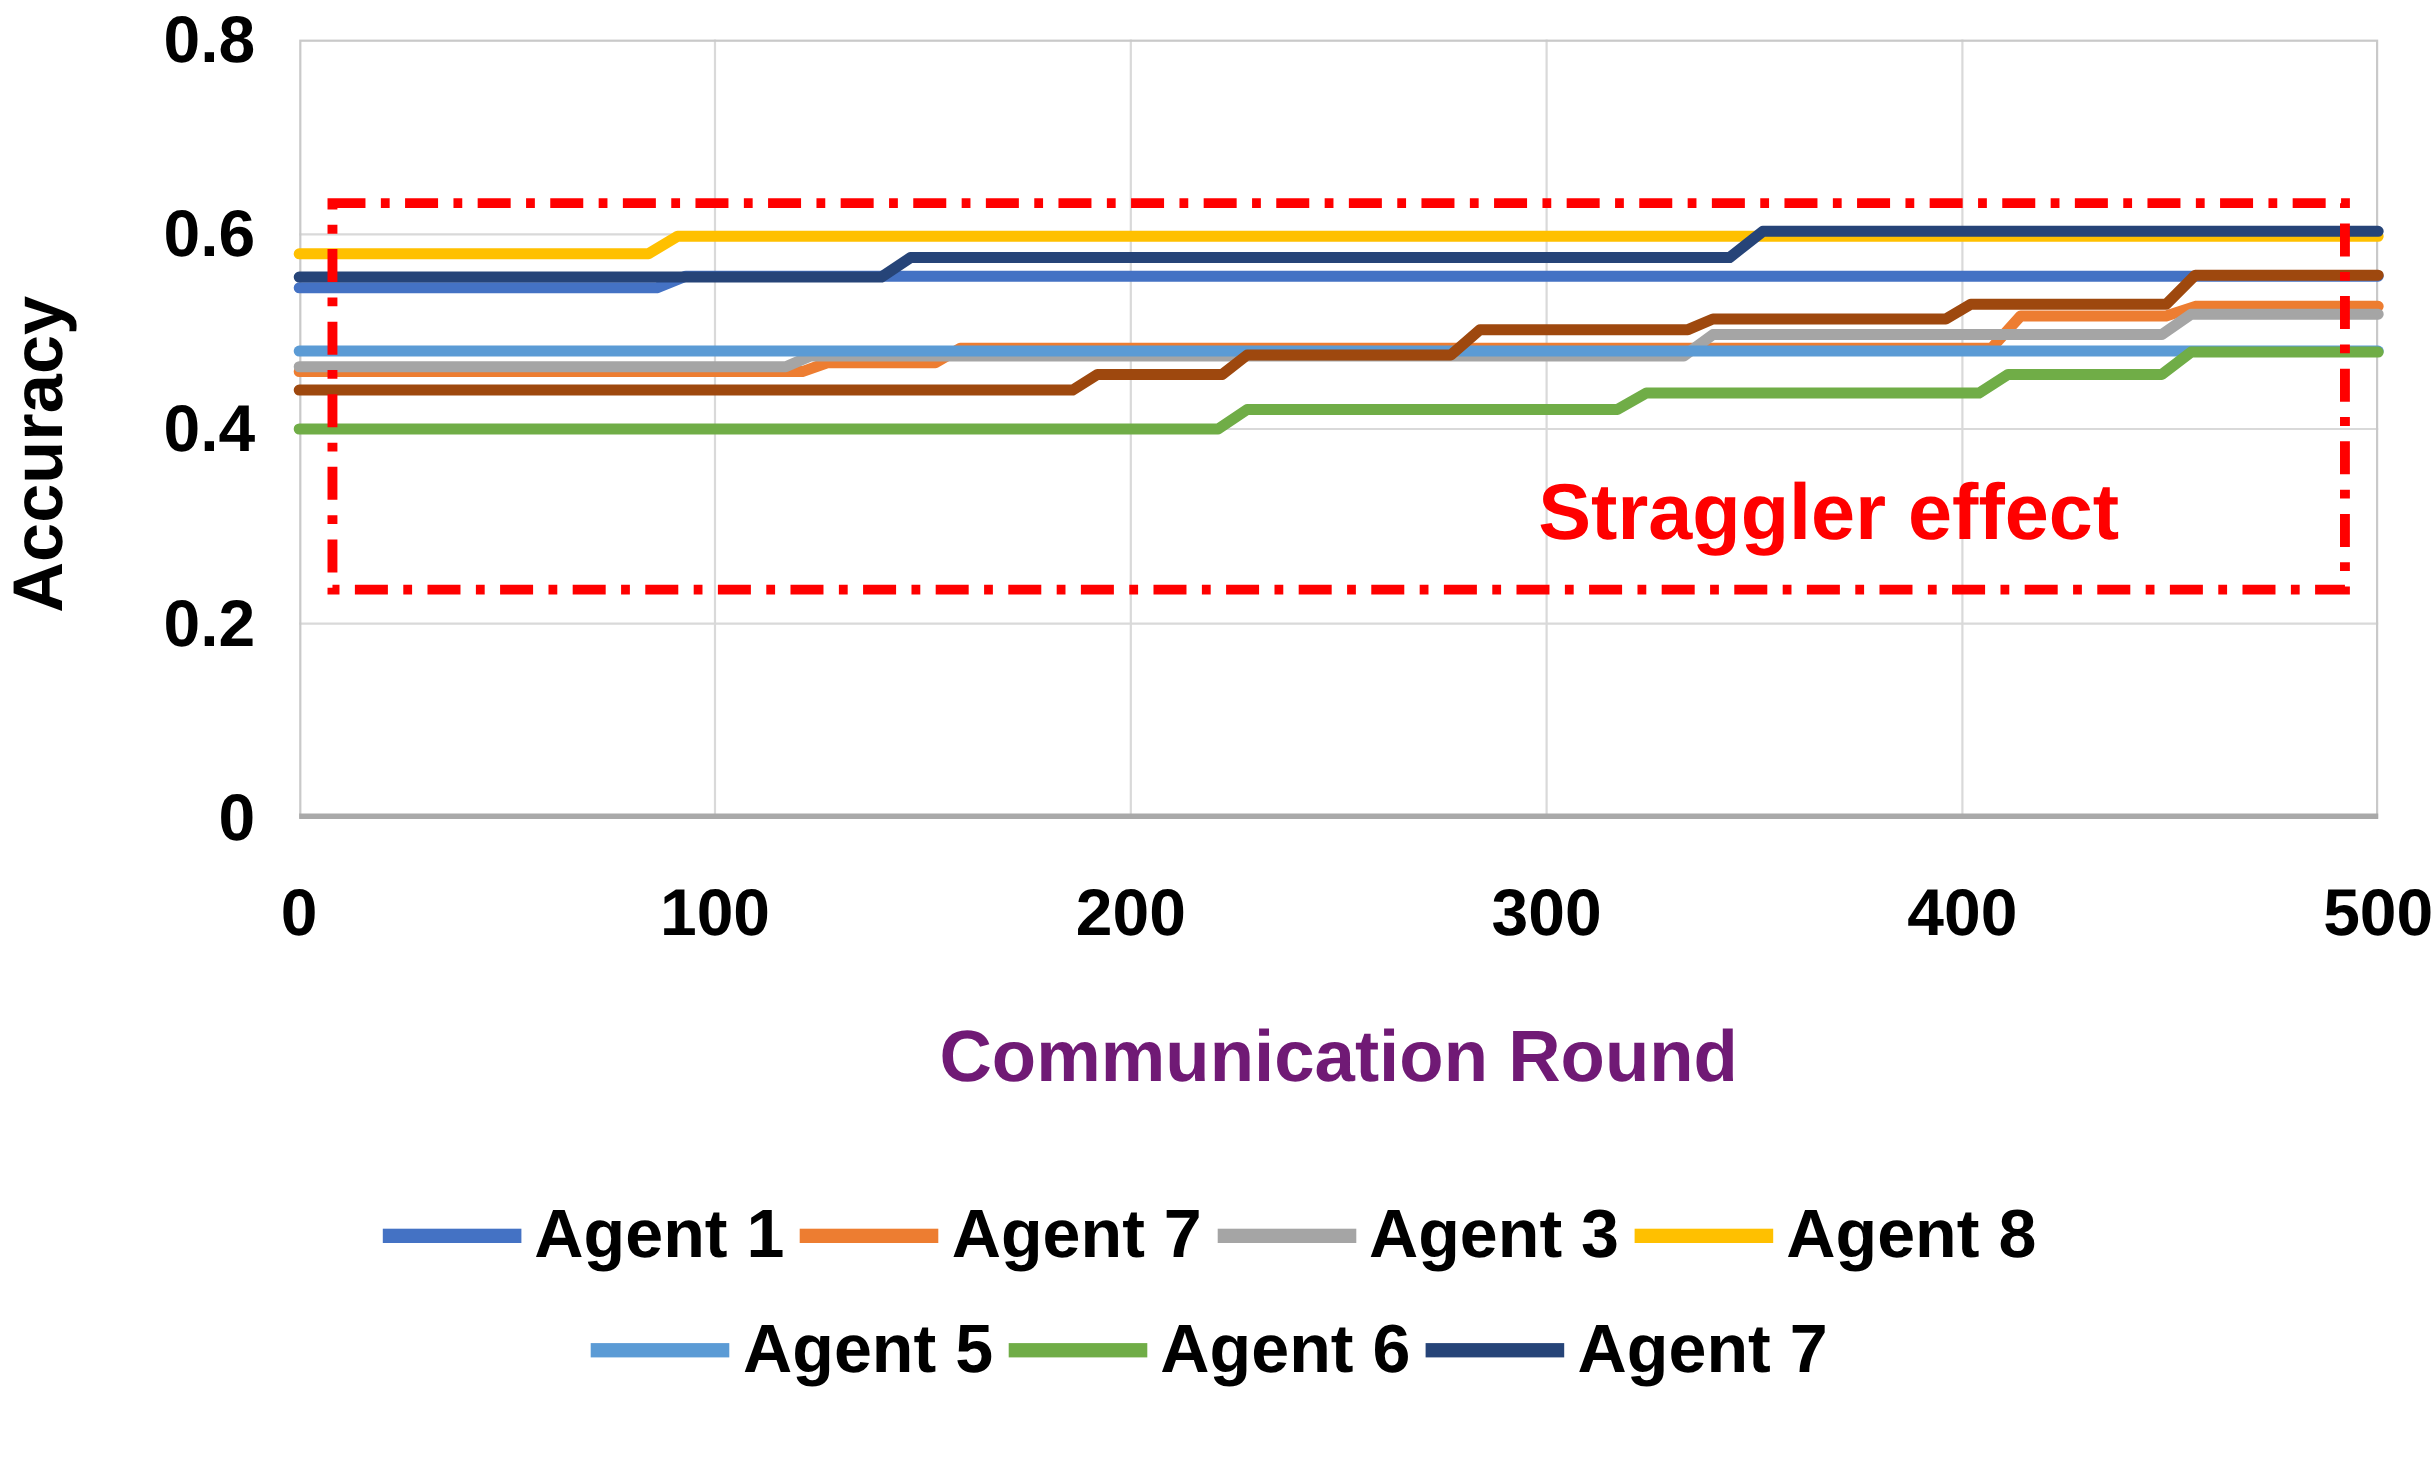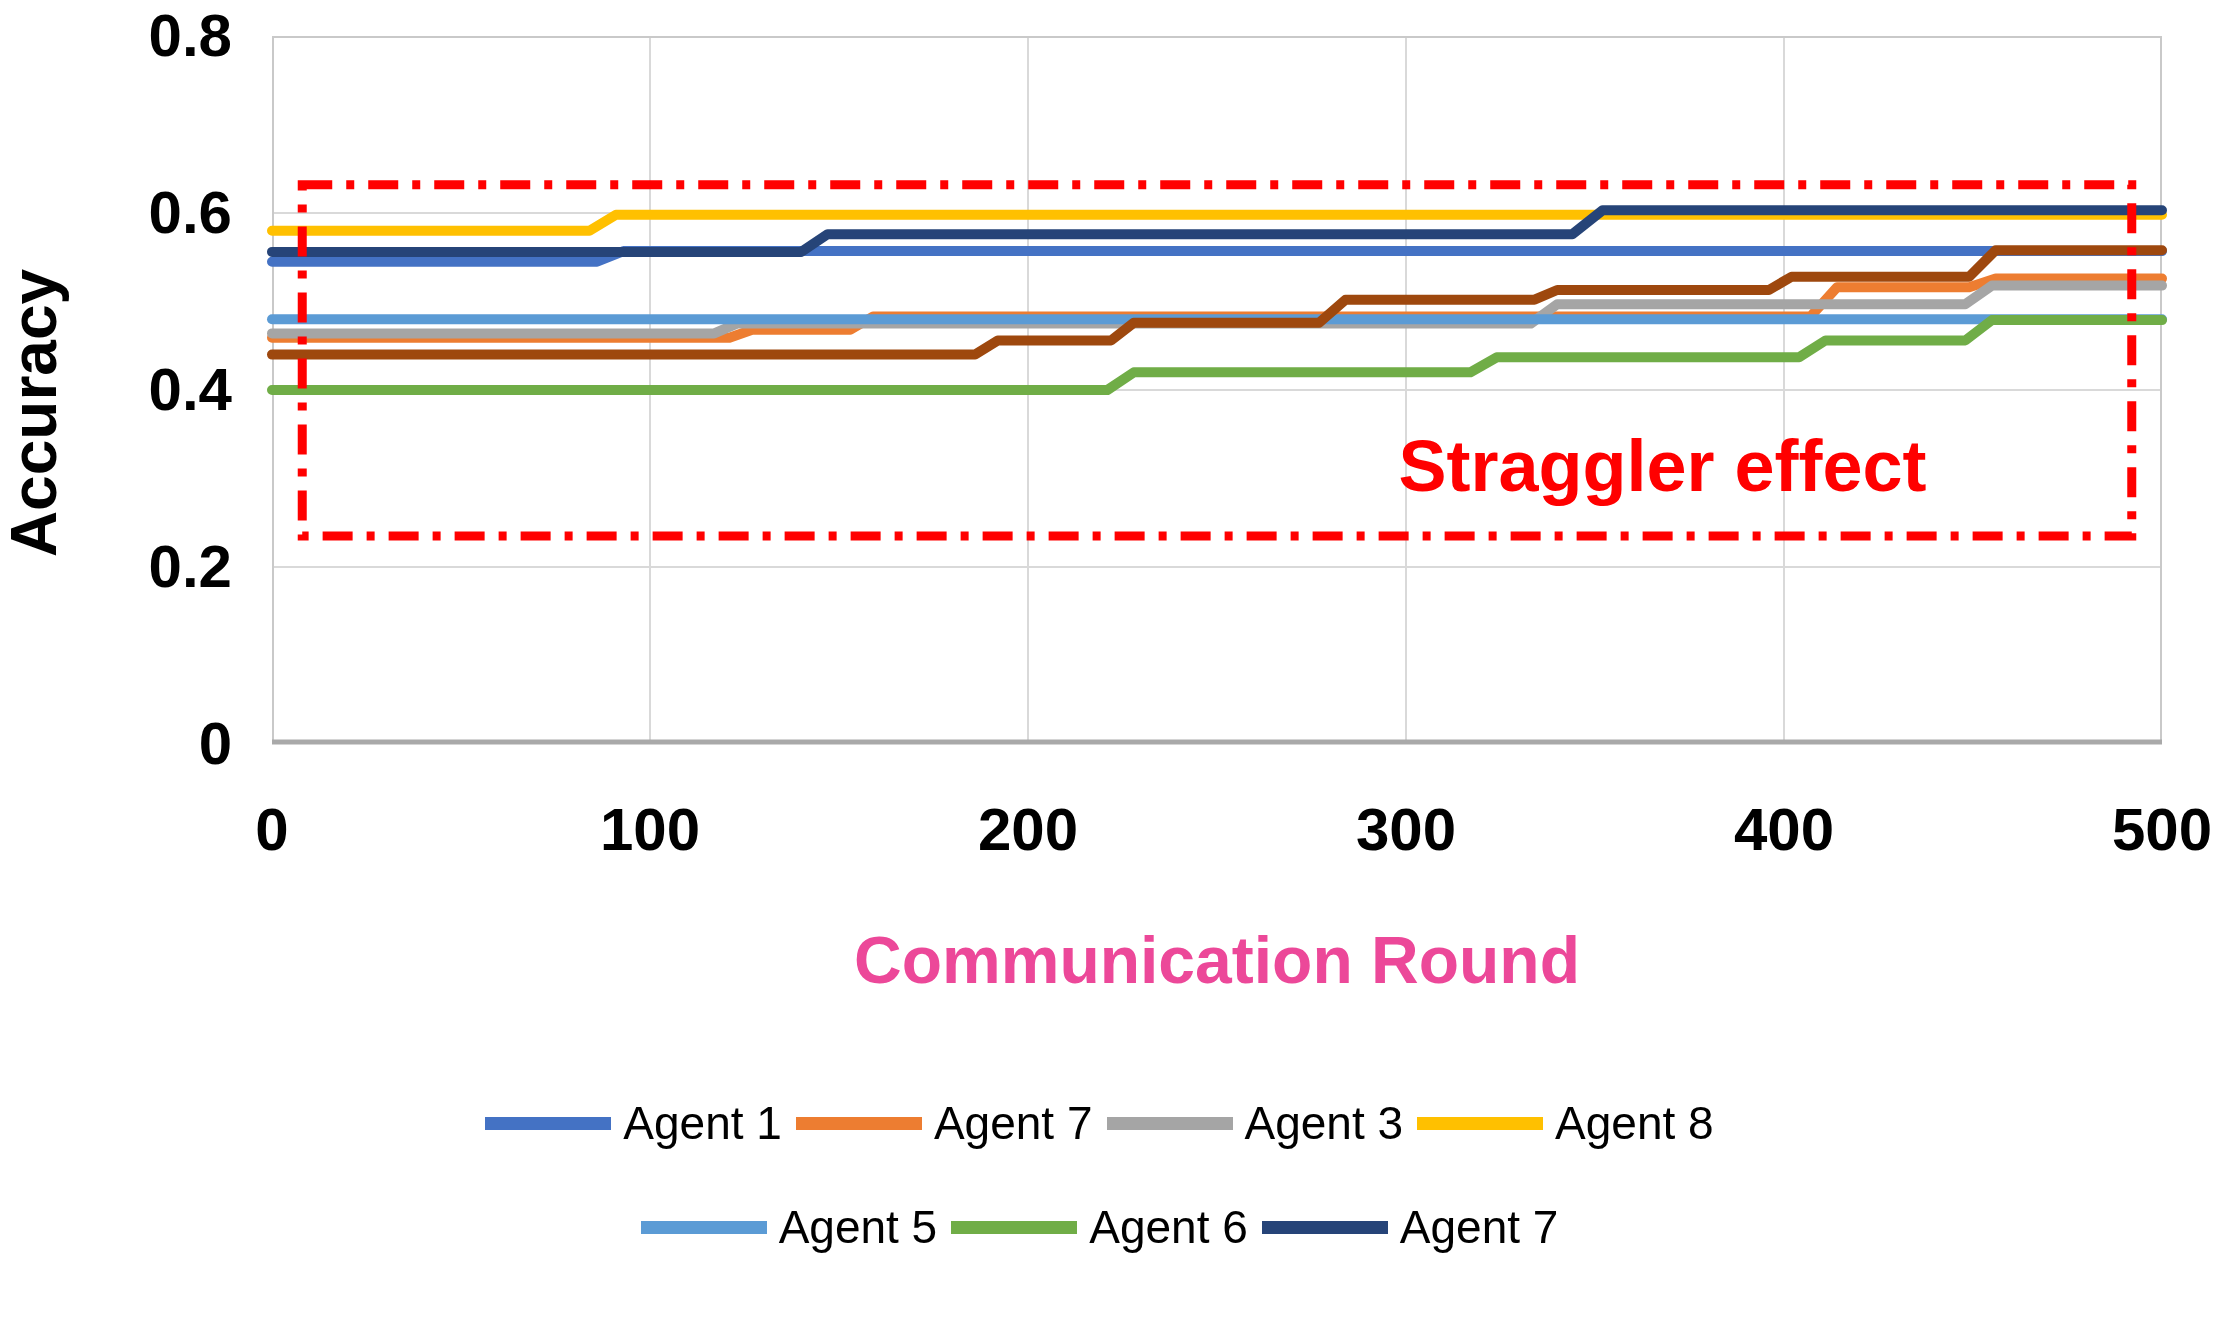--- a/index.html
+++ b/index.html
@@ -5,30 +5,30 @@
   html,body{margin:0;padding:0;background:#ffffff;}
   #canvas{position:relative;width:2213px;height:1336px;background:#ffffff;overflow:hidden;
           font-family:"Liberation Sans","DejaVu Sans",sans-serif;}
   .ylabel{position:absolute;left:-146px;top:376px;width:360px;text-align:center;
           transform:rotate(-90deg);font-size:64px;font-weight:bold;color:#000;letter-spacing:0px;}
   .ytick{position:absolute;left:32px;width:200px;text-align:right;
          font-size:60px;font-weight:bold;color:#000;line-height:68px;}
   .xtick{position:absolute;width:240px;text-align:center;top:796px;
          font-size:60px;font-weight:bold;color:#000;line-height:68px;}
   .xlabel{position:absolute;left:597px;top:922px;width:1240px;text-align:center;
-          font-size:66px;font-weight:bold;color:#ec4899;}
+          font-size:66px;font-weight:bold;color:#701a75;}
   #plot{position:absolute;left:272px;top:36px;width:1890px;height:708px;}
   #plot svg{position:absolute;left:0;top:0;overflow:visible;}
   .annotation-label{position:absolute;font-size:72px;font-weight:bold;white-space:nowrap;}
   #legend{position:absolute;left:0;top:1086px;width:2213px;display:flex;
           flex-direction:column;align-items:center;gap:30px;}
   .legend-row{display:flex;flex-direction:row;align-items:center;justify-content:center;}
   .legend-item{display:flex;flex-direction:row;align-items:center;margin-right:14px;}
   .legend-swatch{width:126px;height:13px;margin-right:12px;flex:none;}
-  .legend-label{font-size:46px;font-weight:normal;color:#000;white-space:nowrap;line-height:74px;}
+  .legend-label{font-size:62px;font-weight:bold;color:#000;white-space:nowrap;line-height:74px;}
 </style>
 </head>
 <body>
 
 <div id="canvas">
   <div class="ylabel">Accuracy</div>
   <div id="plot">
       <svg width="1890" height="708" viewBox="0 0 1890 708">
         <line x1="0" y1="531" x2="1890" y2="531" stroke="#d9d9d9" stroke-width="2"></line>
         <line x1="0" y1="354" x2="1890" y2="354" stroke="#d9d9d9" stroke-width="2"></line>

